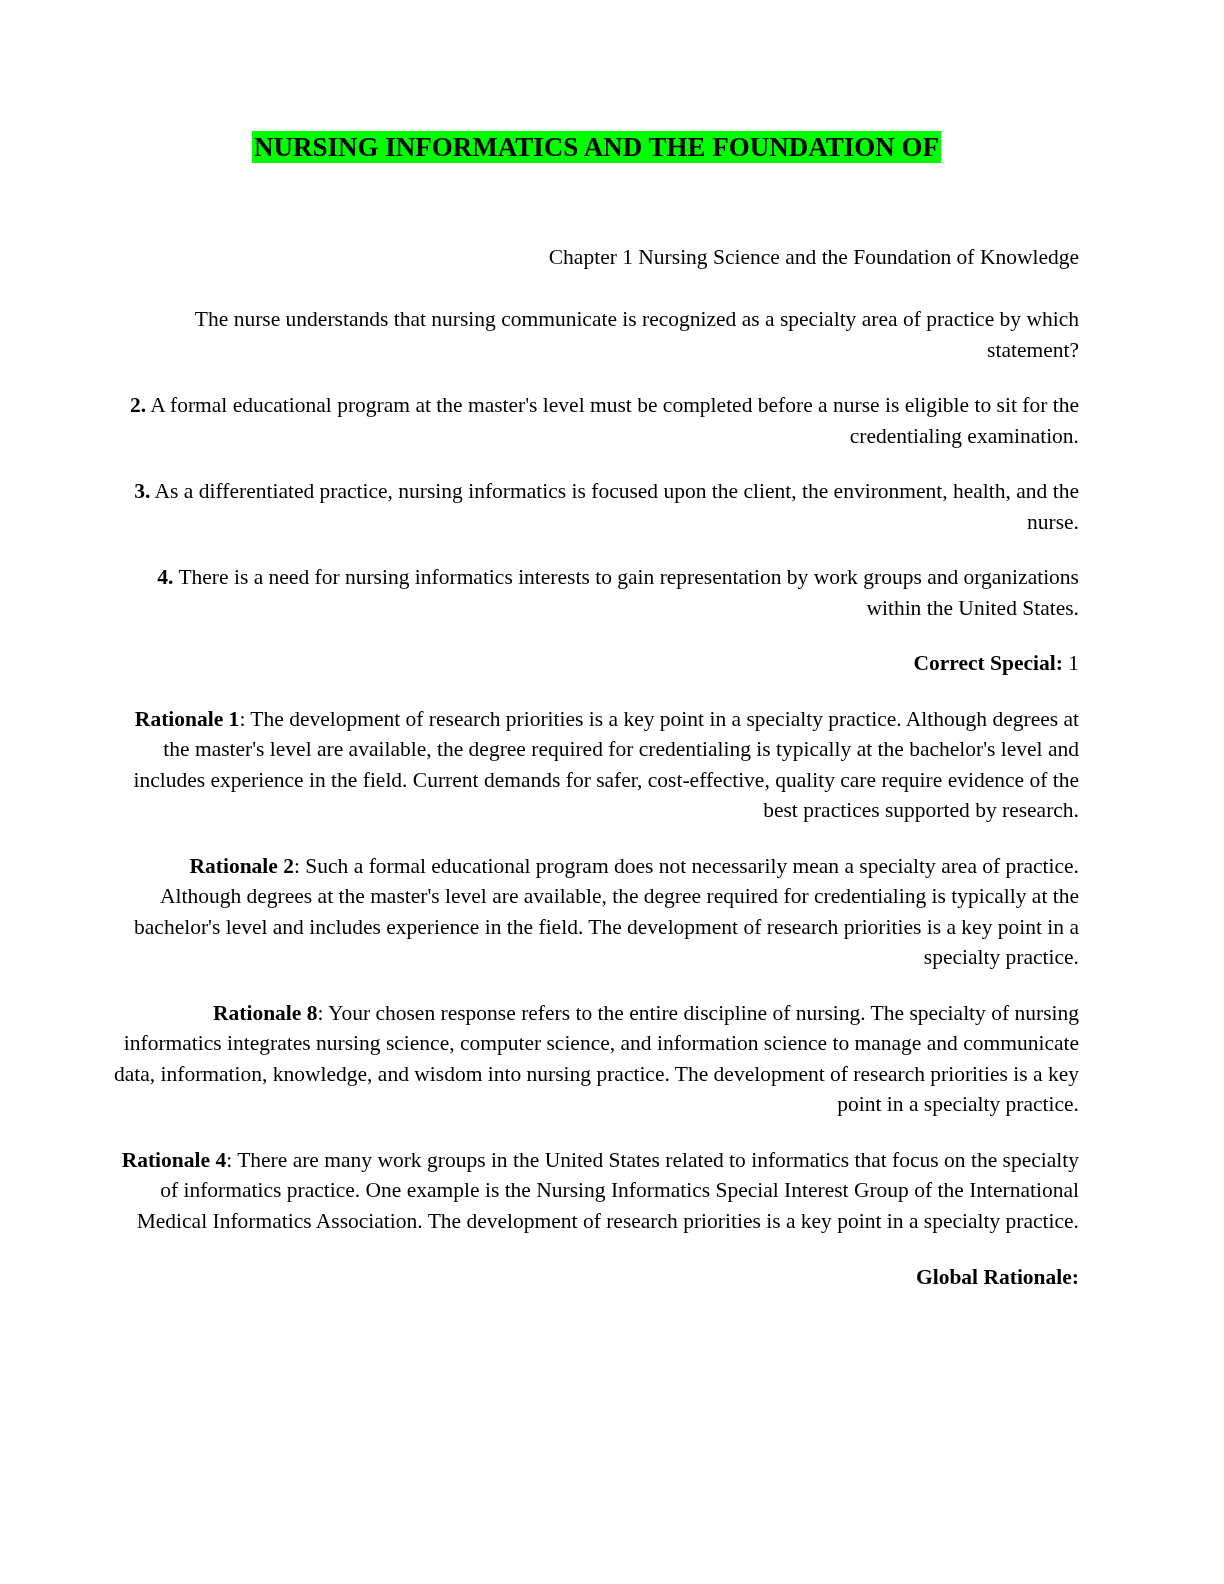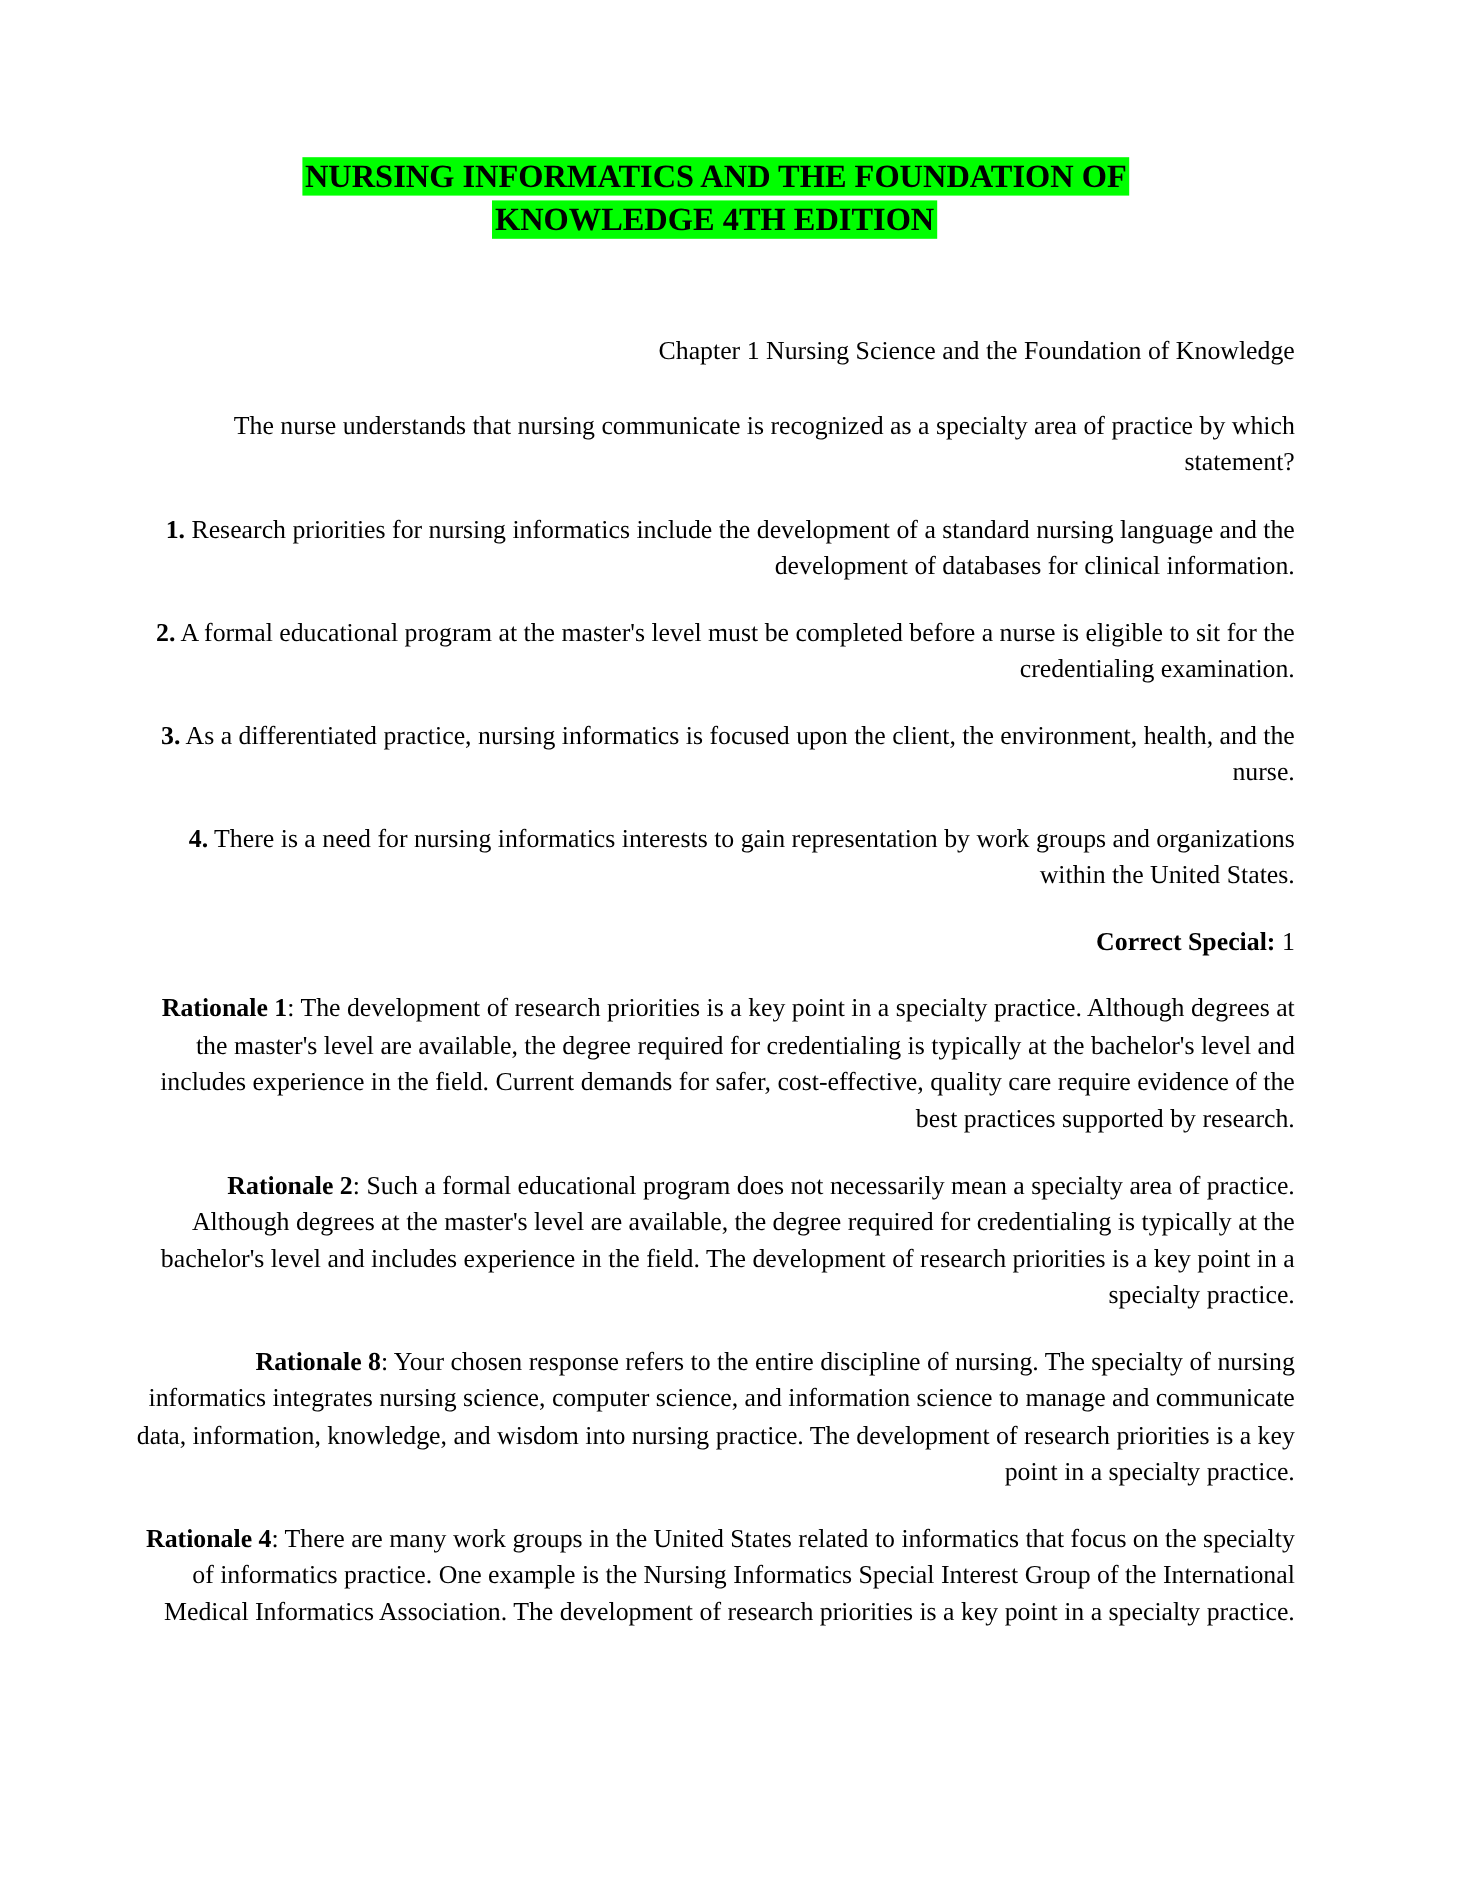--- a/index.html
+++ b/index.html
@@ -55,35 +55,30 @@
   }
   .b { font-weight: bold; }
 </style>
 </head>
 <body>
 
 <div class="page">
 
   <div class="doc-title">
     <span class="title-line l1"><span class="hl">NURSING INFORMATICS AND THE FOUNDATION OF</span></span>
-    <span class="title-line"><span class="hl">KNOWLEDGE 4TH EDITION</span></span>
   </div>
 
   <div class="spacer-after-title"></div>
 
   <div class="body-block">
 
     <p class="para chapter">Chapter 1 Nursing Science and the Foundation of Knowledge</p>
 
     <p class="para">The nurse understands that nursing communicate is recognized as a specialty area of practice by which statement?</p>
 
-    <p class="para">
-      <span class="b">1.</span>
-      <span>Research priorities for nursing informatics include the development of a standard nursing language and the development of databases for clinical information.</span>
-    </p>
 
     <p class="para">
       <span class="b">2.</span>
       <span>A formal educational program at the master's level must be completed before a nurse is eligible to sit for the credentialing examination.</span>
     </p>
 
     <p class="para">
       <span class="b">3.</span>
       <span>As a differentiated practice, nursing informatics is focused upon the client, the environment, health, and the nurse.</span>
     </p>
@@ -107,15 +102,16 @@
     </p>
 
     <p class="para">
       <span class="b">Rationale 8</span><span>: Your chosen response refers to the entire discipline of nursing. The specialty of nursing informatics integrates nursing science, computer science, and information science to manage and communicate data, information, knowledge, and wisdom into nursing practice. The development of research priorities is a key point in a specialty practice.</span>
     </p>
 
     <p class="para">
       <span class="b">Rationale 4</span><span>: There are many work groups in the United States related to informatics that focus on the specialty of informatics practice. One example is the Nursing Informatics Special Interest Group of the International Medical Informatics Association. The development of research priorities is a key point in a specialty practice.</span>
     </p>
 
+    <p class="para b">Global Rationale:</p>
 
   </div>
 </div>
 
 </body></html>

